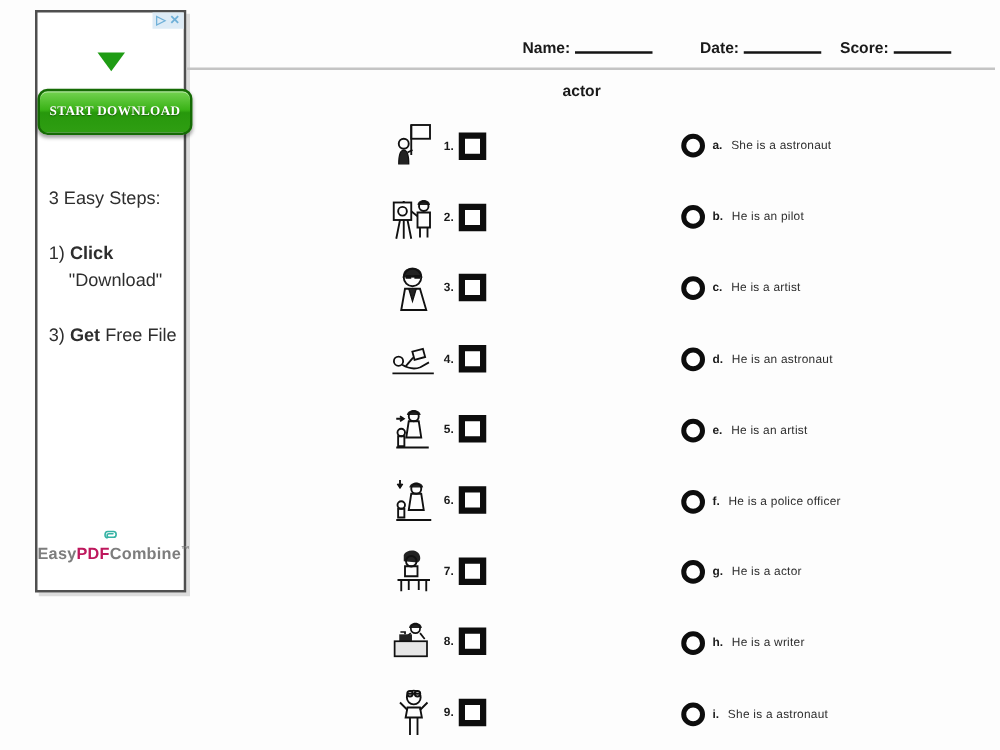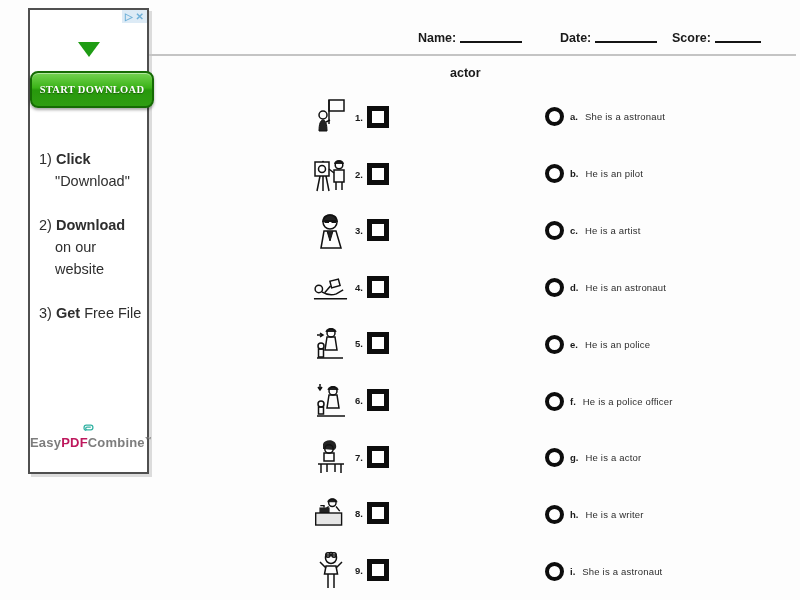--- a/index.html
+++ b/index.html
@@ -50,27 +50,24 @@
 <body>
 
 <div class="ad">
   <div class="ad-chrome">
     <span>▷</span>
     <span>✕</span>
   </div>
   <div class="ad-tri"></div>
   <button class="dl-btn">START DOWNLOAD</button>
   <div class="steps">
+    <div class="hd">3 Easy Steps:</div>
     <div class="st">
       <div><span>1)</span> <b>Click</b><span></span></div>
       <div class="l2">"Download"</div>
-    </div>
-    <div class="st">
-      <div><span>2)</span> <b>Download</b><span></span></div>
-      <div class="l2">on our website</div>
     </div>
     <div class="st">
       <div><span>3)</span> <b>Get</b><span> Free File</span></div>
     </div>
   </div>
   <div class="ad-logo">
     <svg width="13" height="13" viewBox="0 0 14 12">
       <path d="M4 9 C1.5 9 1.5 3.5 4.5 3.5 L9.5 3.5 C12.5 3.5 12.5 8.5 9.5 8.5 L5.5 8.5 C3.5 8.5 3.5 5.5 5.5 5.5 L9 5.5" fill="none" stroke="#35b3a4" stroke-width="1.4" stroke-linecap="round"></path>
     </svg><span>Easy</span><span class="pdf">PDF</span><span>Combine</span><sup>™</sup>
   </div>
@@ -238,21 +235,21 @@
       <span class="otext">He is a artist</span>
     </div>
     <div class="o-row" style="top: 277px;">
       <span class="circle"></span>
       <span class="letter">d.</span>
       <span class="otext">He is an astronaut</span>
     </div>
     <div class="o-row" style="top: 334px;">
       <span class="circle"></span>
       <span class="letter">e.</span>
-      <span class="otext">He is an police</span>
+      <span class="otext">He is an artist</span>
     </div>
     <div class="o-row" style="top: 391px;">
       <span class="circle"></span>
       <span class="letter">f.</span>
       <span class="otext">He is a police officer</span>
     </div>
     <div class="o-row" style="top: 447px;">
       <span class="circle"></span>
       <span class="letter">g.</span>
       <span class="otext">He is a actor</span>

